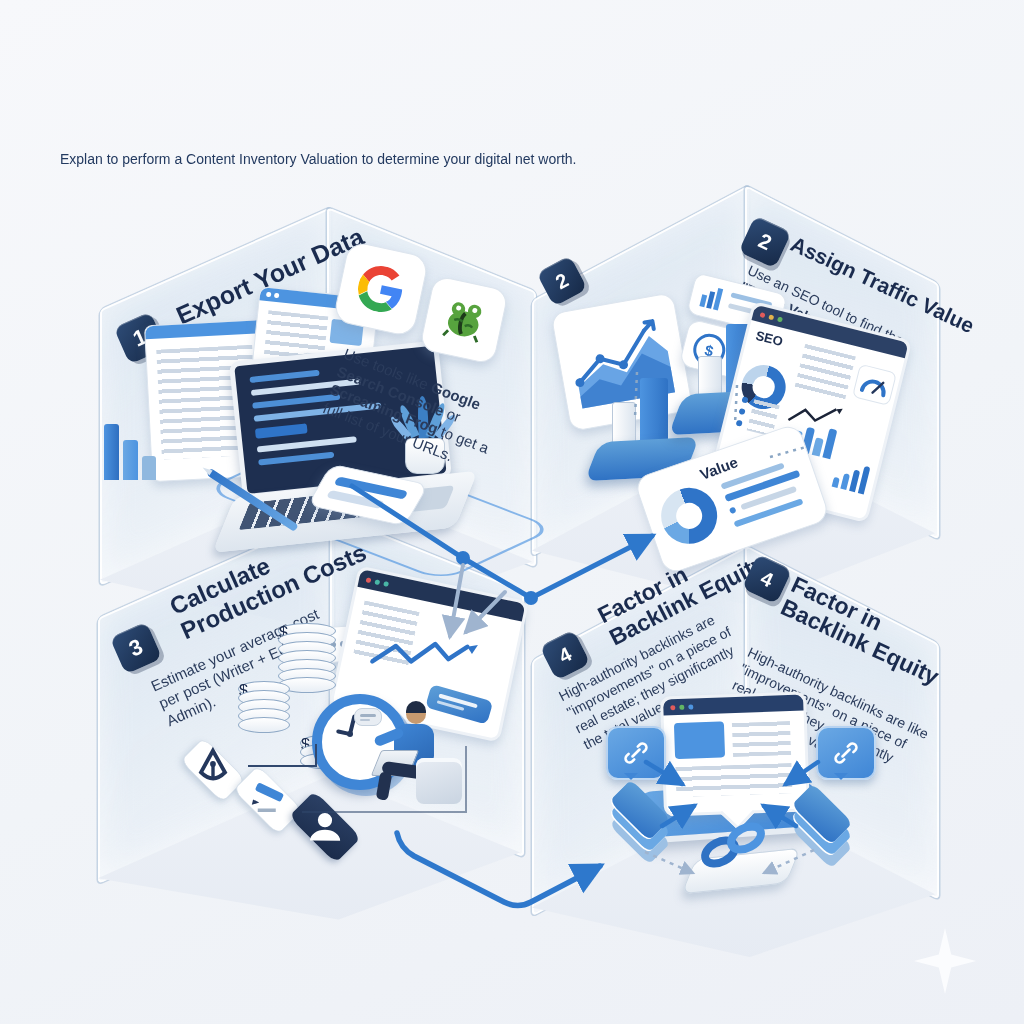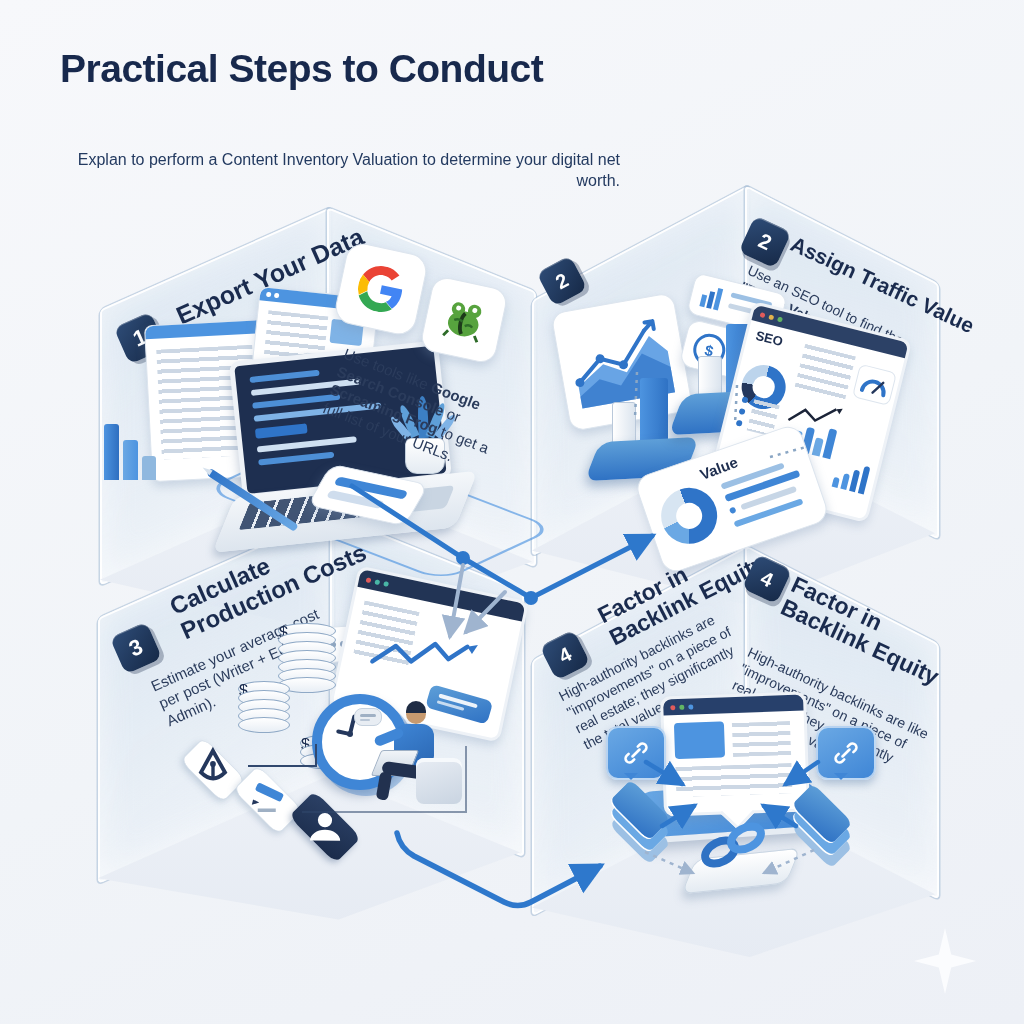--- a/index.html
+++ b/index.html
@@ -3,21 +3,21 @@
 <meta charset="utf-8">
 <style>
   html,body{margin:0;padding:0;background:#e9ecf2;}
   .canvas{position:relative;width:1024px;height:1024px;overflow:hidden;
     background:linear-gradient(155deg,#f7f8fb 0%,#f1f4f8 55%,#edf0f6 100%);
     font-family:"Liberation Sans",sans-serif;color:#1a2b4e;}
   .abs{position:absolute;}
   
   .title{left:60px;top:46px;width:660px;font-size:39px;line-height:1.17;font-weight:bold;
     letter-spacing:-0.5px;color:#18294d;}
-  .subtitle{left:60px;top:150px;width:560px;font-size:16px;line-height:1.3;color:#233a60;text-align:right;}
+  .subtitle{left:60px;top:150px;width:560px;font-size:14px;line-height:1.3;color:#233a60;}
   .footer{left:0;top:978px;width:1024px;text-align:center;font-size:21px;font-weight:bold;color:#2b3a55;}
   
   .wall{position:absolute;background:linear-gradient(165deg,rgba(219,230,241,.92),rgba(236,242,248,.55));
     border:2px solid rgba(255,255,255,.95);border-radius:5px;
     box-shadow:0 0 0 1.5px rgba(163,186,211,.55), inset 0 0 34px rgba(255,255,255,.6);}
   .floor{position:absolute;background:linear-gradient(180deg,#edf1f7,#e6ebf3);
     filter:drop-shadow(0 3px 3px rgba(150,170,195,.45));}
   
   .badge{position:absolute;display:flex;align-items:center;justify-content:center;color:#fff;
     font-weight:bold;background:linear-gradient(145deg,#2e4c77,#162947);border-radius:9px;
@@ -42,21 +42,20 @@
   .bubble::after{content:"";position:absolute;bottom:-9px;left:16px;border:7px solid transparent;border-top-color:#3f86d6;}
   .sparkle{clip-path:polygon(50% 0,60% 40%,100% 50%,60% 60%,50% 100%,40% 60%,0 50%,40% 40%);
     background:#fbfcfe;}
 </style>
 </head>
 <body>
 
 <div class="canvas">
 
   <div class="abs title">
-    <div>Practical Steps to Conduct</div>
   </div>
   <div class="abs subtitle">Explan to perform a Content Inventory Valuation to determine your digital net worth.</div>
 
   <div class="wall" style="left:100px;top:207px;width:227px;height:272px;transform:skewY(-24deg);transform-origin:100% 0;"></div>
   <div class="wall" style="left:327px;top:207px;width:205px;height:272px;transform:skewY(22deg);transform-origin:0 0;"></div>
   <div class="floor" style="left:100px;top:479px;width:432px;height:165px;clip-path:polygon(52.5% 0,100% 50%,55% 94%,0 61%);"></div>
 
   <div class="wall" style="left:532px;top:185px;width:213px;height:252px;transform:skewY(-28deg);transform-origin:100% 0;"></div>
   <div class="wall" style="left:745px;top:185px;width:190px;height:252px;transform:skewY(27deg);transform-origin:0 0;"></div>
   <div class="floor" style="left:532px;top:437px;width:403px;height:172px;clip-path:polygon(52.8% 0,100% 56%,54% 98%,0 66%);"></div>

